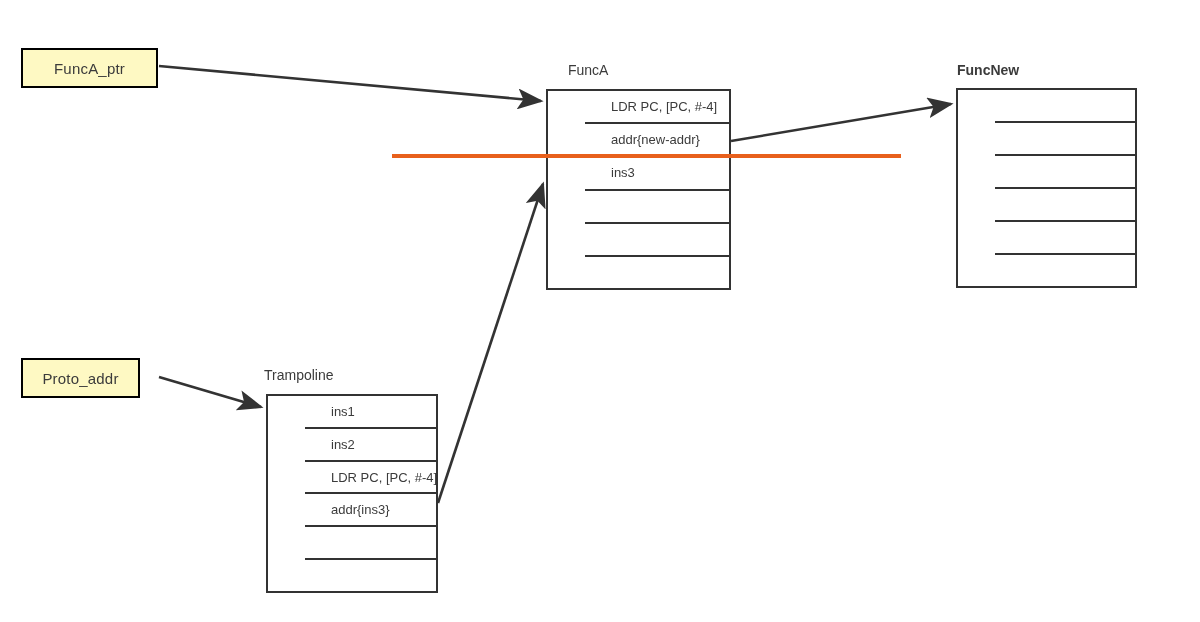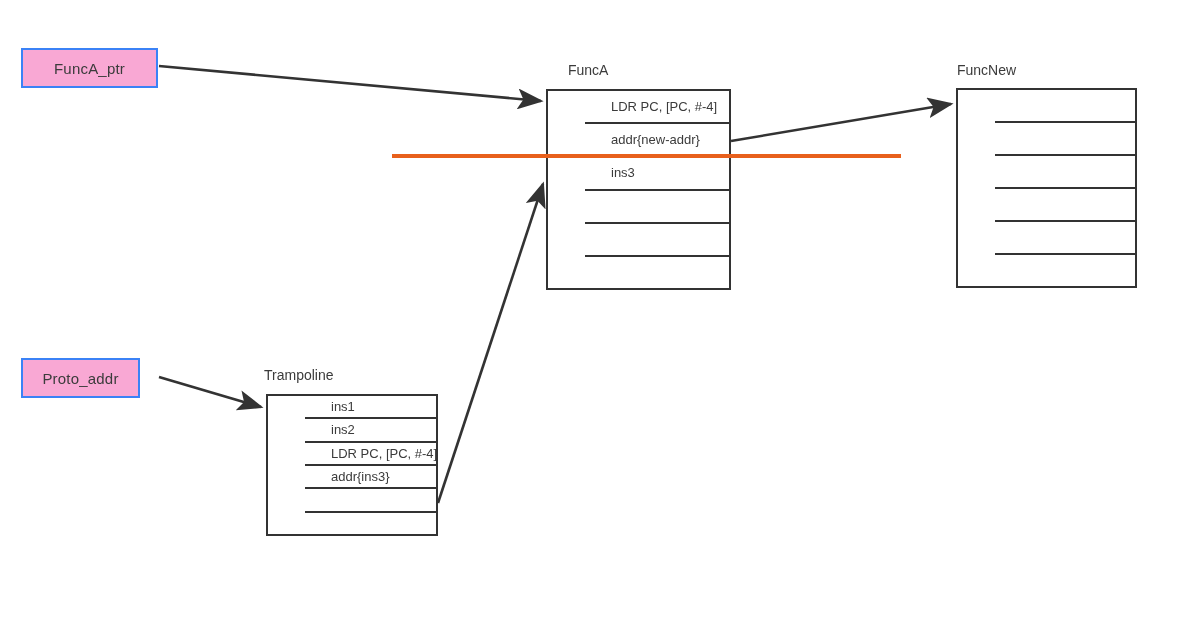--- a/index.html
+++ b/index.html
@@ -25,22 +25,22 @@
     top: 0;
     width: 1200px;
     height: 622px;
     pointer-events: none;
   }
 
   
   .ptr-box {
     position: absolute;
     box-sizing: border-box;
-    border: 2px solid #3b82f6;
-    background: #f9a8d4;
+    border: 2px solid #000000;
+    background: #fef9c3;
     display: flex;
     align-items: center;
     justify-content: center;
     font-size: 15px;
     color: #3b3b3b;
     letter-spacing: 0.2px;
     z-index: 3;
   }
 
   
@@ -118,32 +118,32 @@
   <div class="mem-caption" style="left:568px; top:62px;">FuncA</div>
   <div class="mem-table" style="left:546px; top:89px; width:185px; height:201px;">
     <div class="mem-row">LDR PC, [PC, #-4]</div>
     <div class="mem-row">addr{new-addr}</div>
     <div class="mem-row">ins3</div>
     <div class="mem-row"></div>
     <div class="mem-row"></div>
     <div class="mem-row"></div>
   </div>
 
-  <div class="mem-caption" style="left:957px; top:62px;">FuncNew</div>
+  <div class="mem-caption" style="left:957px; top:62px;font-weight:bold;">FuncNew</div>
   <div class="mem-table" style="left:956px; top:88px; width:181px; height:200px;">
     <div class="mem-row"></div>
     <div class="mem-row"></div>
     <div class="mem-row"></div>
     <div class="mem-row"></div>
     <div class="mem-row"></div>
     <div class="mem-row"></div>
   </div>
 
   <div class="mem-caption" style="left:264px; top:367px;text-align:center;">Trampoline</div>
-  <div class="mem-table" style="left:266px; top:394px; width:172px; height:142px;">
+  <div class="mem-table" style="left:266px; top:394px; width:172px; height:199px;">
     <div class="mem-row">ins1</div>
     <div class="mem-row">ins2</div>
     <div class="mem-row">LDR PC, [PC, #-4]</div>
     <div class="mem-row">addr{ins3}</div>
     <div class="mem-row"></div>
     <div class="mem-row"></div>
   </div>
 
 </div>
 

